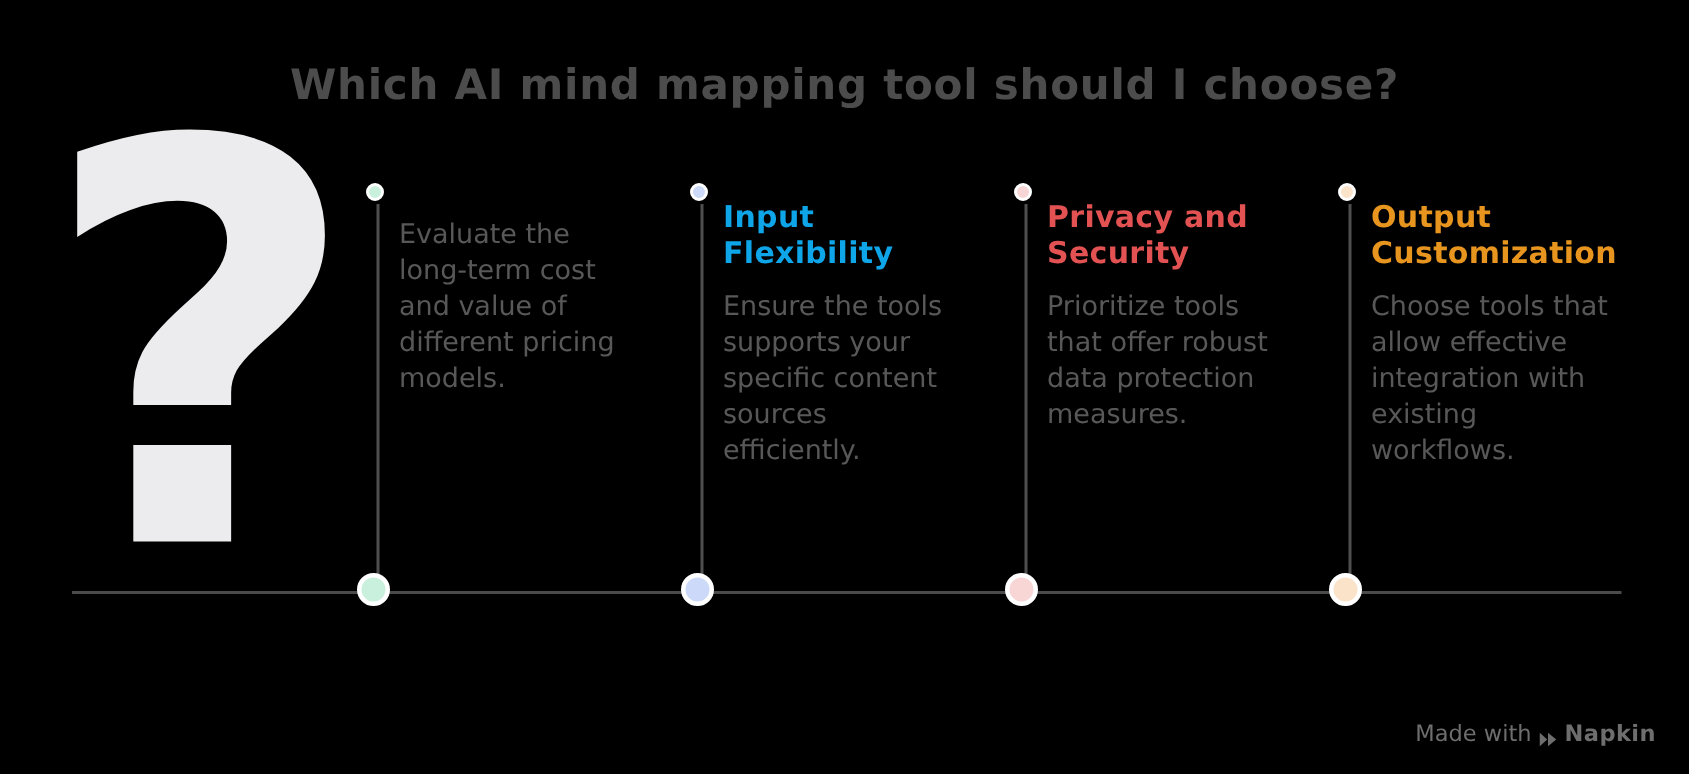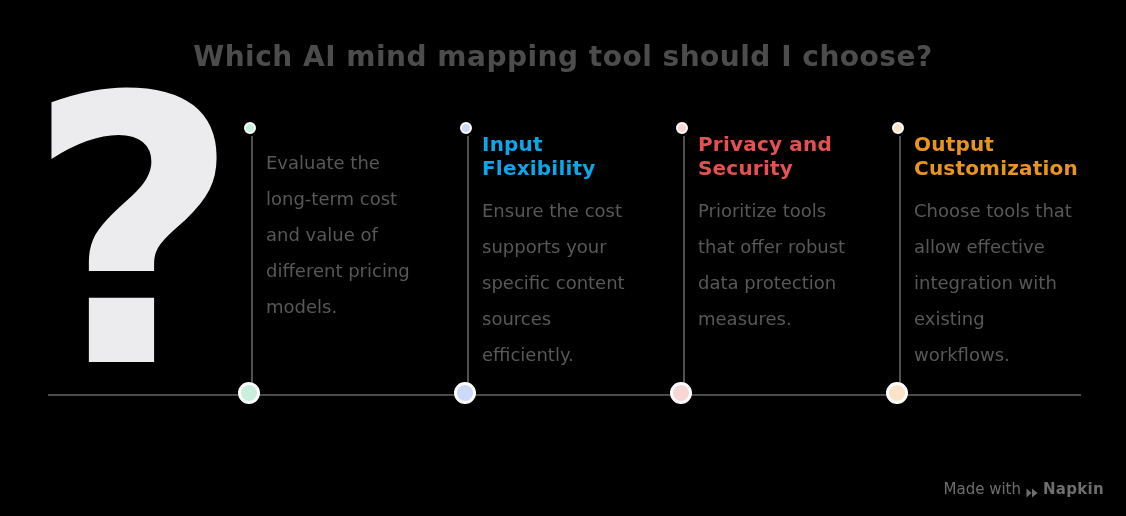--- a/index.html
+++ b/index.html
@@ -73,21 +73,21 @@
   }
   .col-title {
     font-size: 20px;
     font-weight: bold;
     line-height: 1.2;
     letter-spacing: 0.2px;
   }
   .col-desc {
     margin-top: 13px;
     font-size: 18px;
-    line-height: 36px;
+    line-height: 24px;
     color: #585858;
   }
 
   .watermark {
     position: absolute;
     right: 22px; top: 480px;
     display: flex;
     align-items: flex-end;
     gap: 5px;
     font-size: 15px;
@@ -116,21 +116,21 @@
       <p class="col-desc">Evaluate the long-term cost and value of different pricing models.</p>
     </div>
   </div>
 
   <div class="column col-1">
     <span class="vline"></span>
     <span class="top-dot" style="background: rgb(204, 217, 248);"></span>
     <span class="bottom-dot" style="background: rgb(204, 217, 248);"></span>
     <div class="content">
       <h2 class="col-title" style="color: #0ea5e9;">Input Flexibility</h2>
-      <p class="col-desc">Ensure the cost supports your specific content sources efficiently.</p>
+      <p class="col-desc">Ensure the tools supports your specific content sources efficiently.</p>
     </div>
   </div>
 
   <div class="column col-2">
     <span class="vline"></span>
     <span class="top-dot" style="background: rgb(248, 214, 214);"></span>
     <span class="bottom-dot" style="background: rgb(248, 214, 214);"></span>
     <div class="content">
       <h2 class="col-title" style="color: rgb(226, 82, 82);">Privacy and Security</h2>
       <p class="col-desc">Prioritize tools that offer robust data protection measures.</p>

